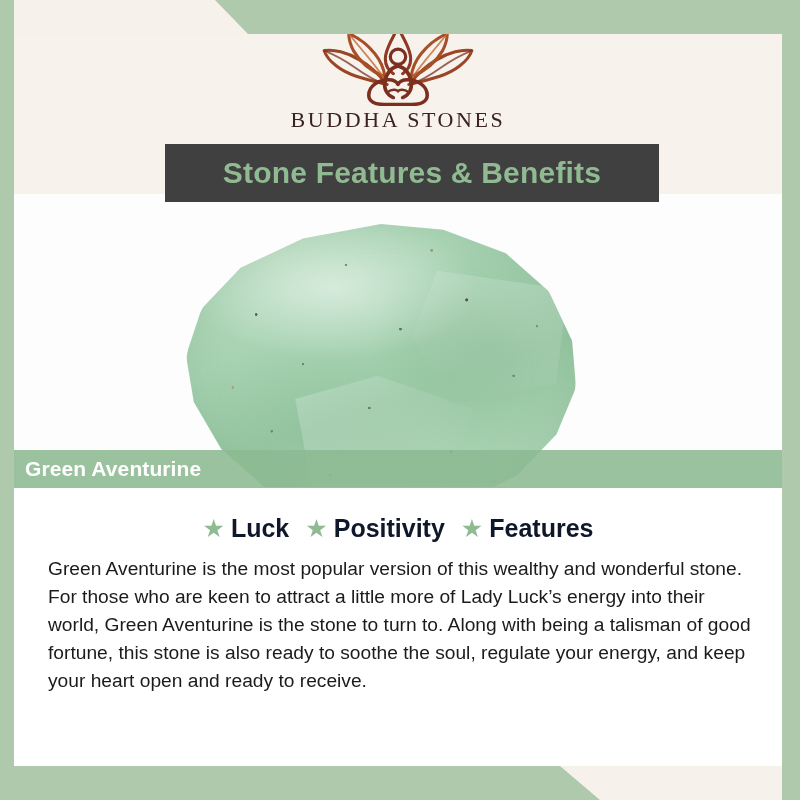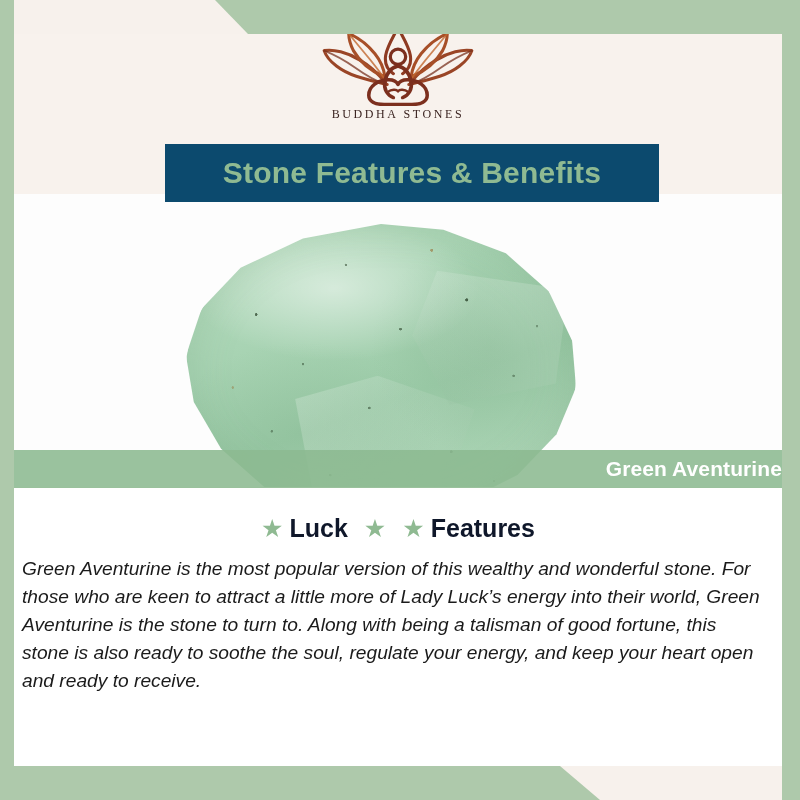--- a/index.html
+++ b/index.html
@@ -73,34 +73,34 @@
     z-index: 4;
   }
   .logo-mark {
     margin-top: -8px;
     width: 170px;
     height: 80px;
   }
   .logo-word {
     margin-top: 1px;
     font-family: "Liberation Serif", serif;
-    font-size: 12px;
+    font-size: 22px;
     letter-spacing: 2.6px;
     color: #3a2320;
     font-weight: 400;
   }
 
   
   .title-banner {
     position: absolute;
     left: 151px;
     top: 110px;
     width: 494px;
     height: 58px;
-    background: #0c4a6e;
+    background: #404040;
     display: flex;
     align-items: center;
     justify-content: center;
     z-index: 4;
   }
   .title-text {
     font-size: 30px;
     font-weight: bold;
     color: #8fba92;
     letter-spacing: 0.2px;
@@ -188,21 +188,20 @@
   .name-label {
     position: absolute;
     left: 0;
     top: 416px;
     width: 768px;
     height: 38px;
     background: rgba(140,186,145,0.88);
     display: flex;
     align-items: center;
     z-index: 5;
-    justify-content: flex-end;
   }
   .name-label-text {
     margin-left: 11px;
     color: #ffffff;
     font-size: 21px;
     font-weight: bold;
     letter-spacing: 0.1px;
   }
 
   
@@ -231,26 +230,25 @@
     color: #8fba92;
     font-size: 25px;
     line-height: 1;
   }
   .benefit-label {
     color: #0f172a;
     font-size: 25px;
     font-weight: bold;
   }
   .body-copy {
-    margin: 12px 22px 0 8px;
+    margin: 12px 22px 0 34px;
     font-size: 19.2px;
     line-height: 1.46;
     color: #1b1b1b;
     text-align: left;
-    font-style: italic;
   }
 </style>
 </head>
 <body>
 
 <div class="page">
 
   <div class="frame-top"></div>
   <div class="frame-right"></div>
   <div class="frame-left"></div>
@@ -308,20 +306,21 @@
     </div>
 
     <div class="text-block">
       <div class="benefits-row">
         <div class="benefit">
           <span class="benefit-star">★</span>
           <span class="benefit-label">Luck</span>
         </div>
         <div class="benefit">
           <span class="benefit-star">★</span>
+          <span class="benefit-label">Positivity</span>
         </div>
         <div class="benefit">
           <span class="benefit-star">★</span>
           <span class="benefit-label">Features</span>
         </div>
       </div>
       <p class="body-copy">Green Aventurine is the most popular version of this wealthy and wonderful stone. For those who are keen to attract a little more of Lady Luck’s energy into their world, Green Aventurine is the stone to turn to. Along with being a talisman of good fortune, this stone is also ready to soothe the soul, regulate your energy, and keep your heart open and ready to receive.</p>
     </div>
 
   </div>

